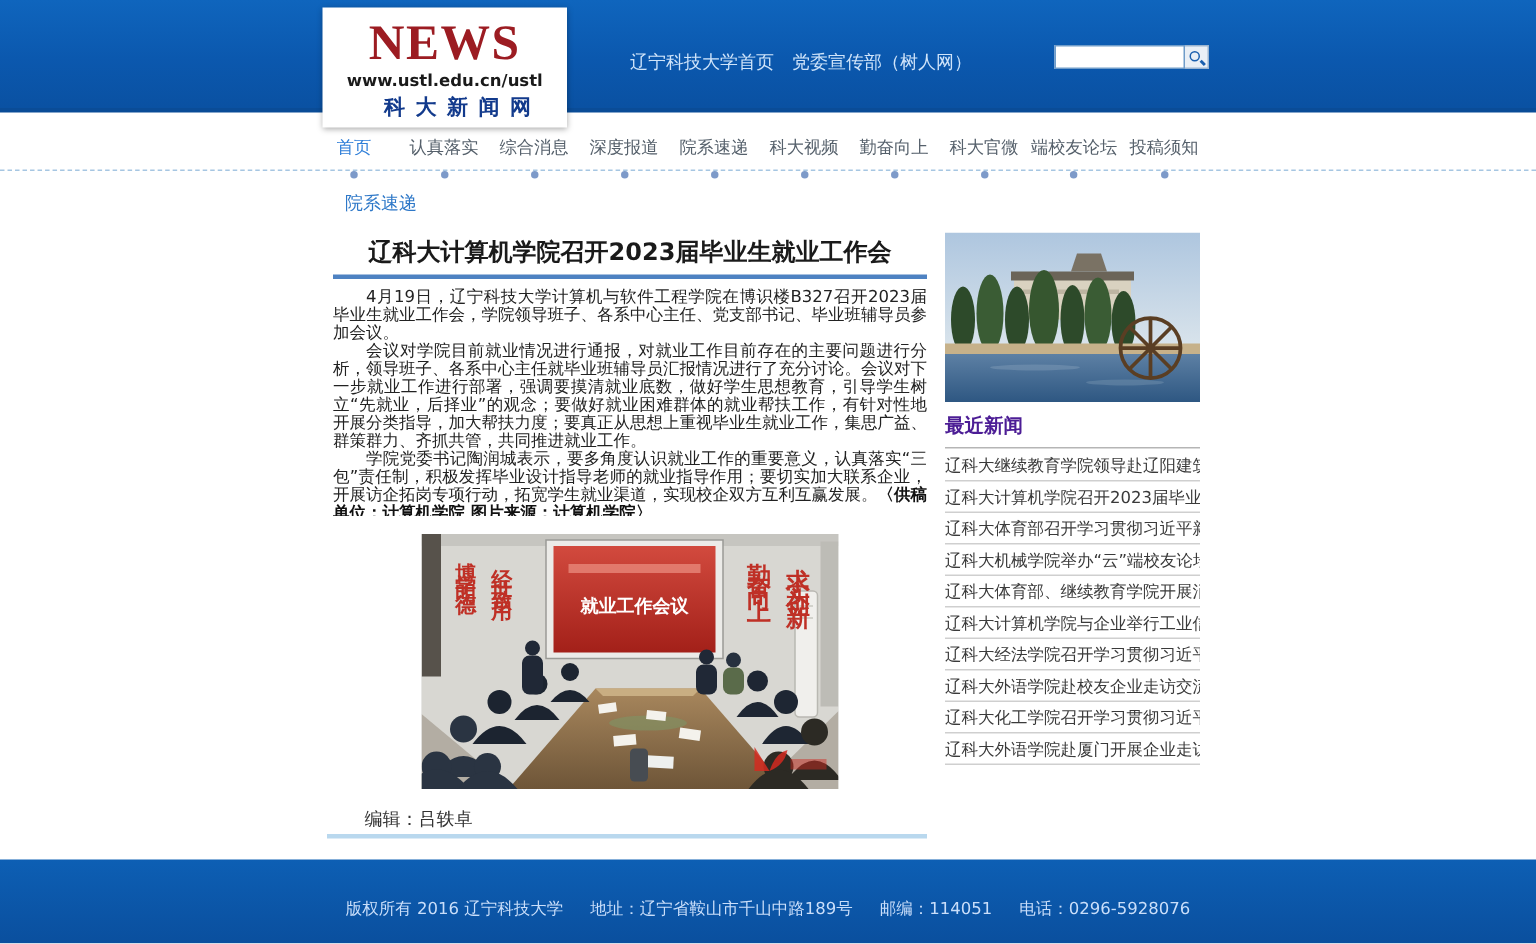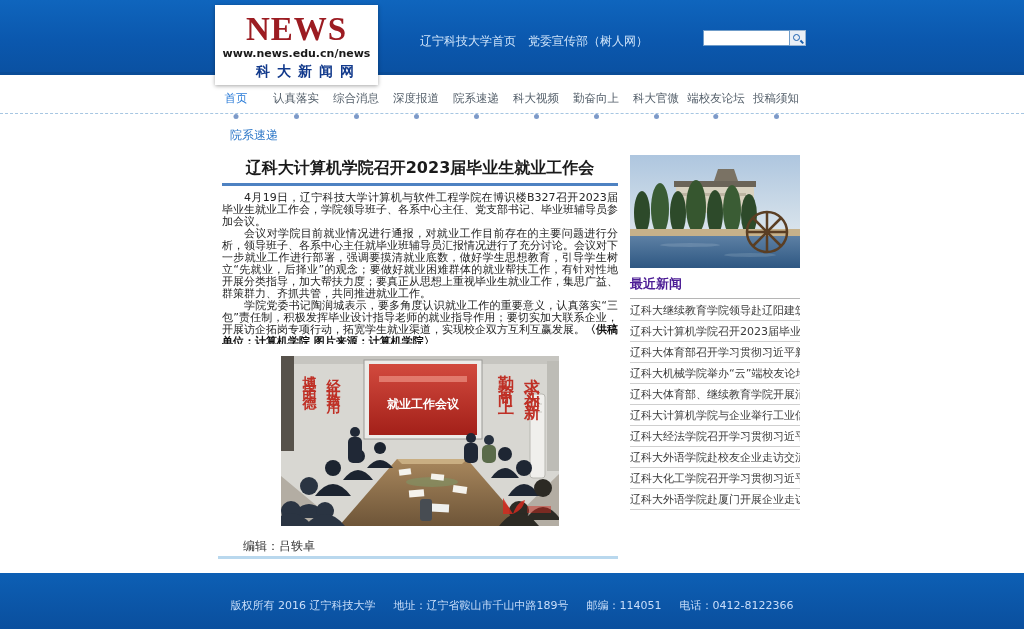--- a/index.html
+++ b/index.html
@@ -104,21 +104,21 @@
 </style>
 </head>
 <body>
 
 <div class="page">
 
   <div class="header-band"></div>
 
   <div class="logo-box">
     <div class="logo-news">NEWS</div>
-    <div class="logo-url">www.news.edu.cn/news</div>
+    <div class="logo-url">www.ustl.edu.cn/ustl</div>
     <div class="logo-site">科大新闻网</div>
   </div>
 
   <div class="hdr-link hdr-link-1">辽宁科技大学首页</div>
   <div class="hdr-link hdr-link-2">党委宣传部（树人网）</div>
 
   <div class="search-wrap">
     <input class="search-input" value="" style="">
     <div class="search-btn">
       <span class="mag"></span>
@@ -326,15 +326,15 @@
         <div class="sb-item">辽科大计算机学院与企业举行工业信息化产业技...</div>
         <div class="sb-item">辽科大经法学院召开学习贯彻习近平新时代中国...</div>
         <div class="sb-item">辽科大外语学院赴校友企业走访交流</div>
         <div class="sb-item">辽科大化工学院召开学习贯彻习近平新时代中国...</div>
         <div class="sb-item">辽科大外语学院赴厦门开展企业走访</div>
       </div>
   </div>
 
   <div class="footer">
     
-  <span>版权所有 2016 辽宁科技大学</span><span>地址：辽宁省鞍山市千山中路189号</span><span>邮编：114051</span><span>电话：0412-8122366</span></div>
+  <span>版权所有 2016 辽宁科技大学</span><span>地址：辽宁省鞍山市千山中路189号</span><span>邮编：114051</span><span>电话：0296-5928076</span></div>
 
 </div>
 
 </body></html>

